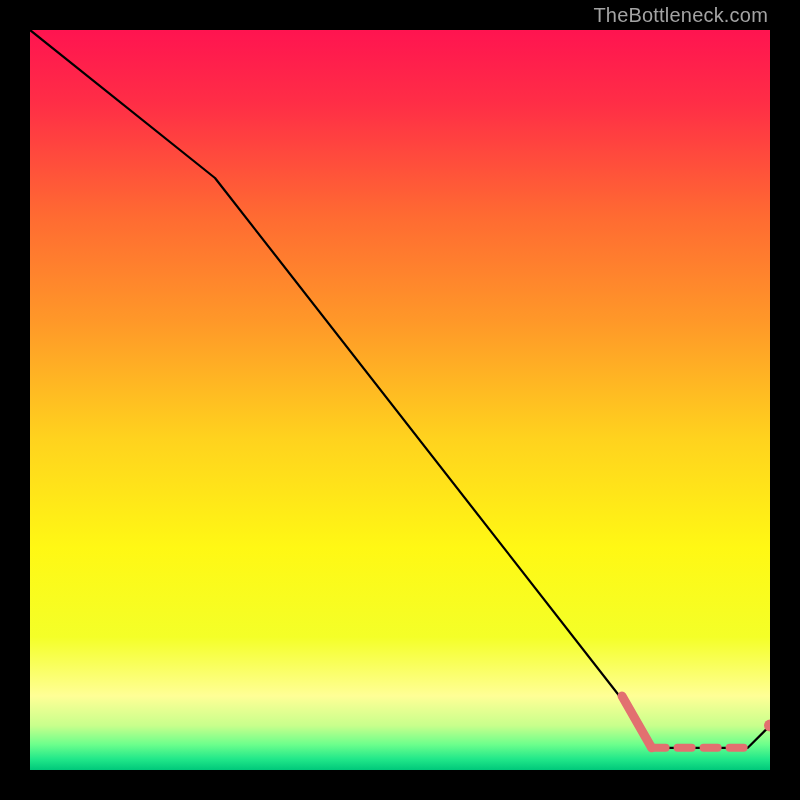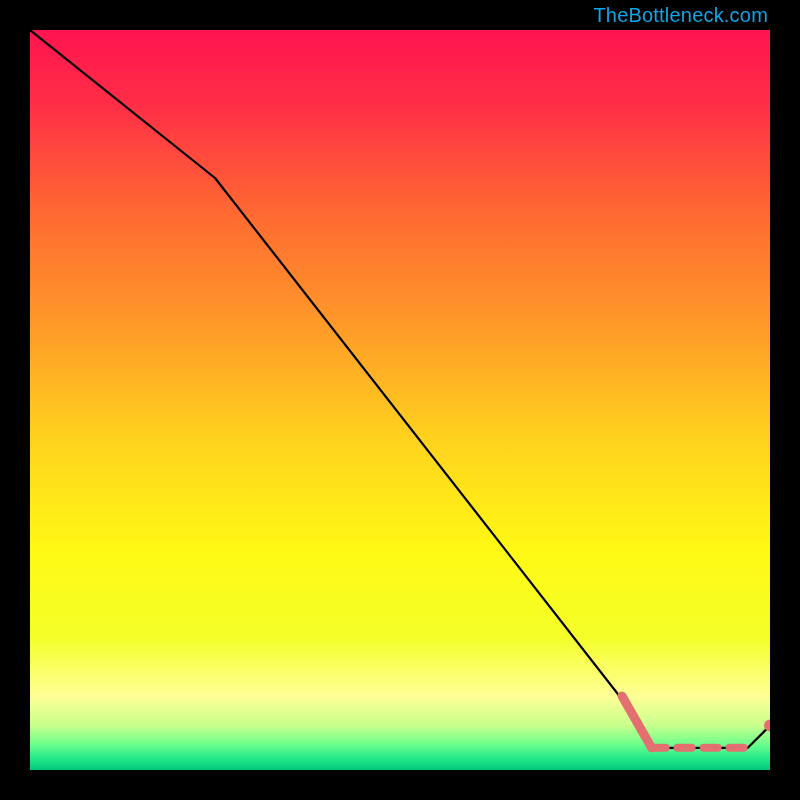--- a/index.html
+++ b/index.html
@@ -17,21 +17,21 @@
     width: 740px;
     height: 740px;
     background: #000;
   }
   .watermark {
     position: absolute;
     right: 32px;
     top: 4px;
     font-family: Arial, Helvetica, sans-serif;
     font-size: 20px;
-    color: #0ea5e9;
+    color: #a3a3a3;
     letter-spacing: 0.2px;
     z-index: 5;
   }
   svg {
     position: absolute;
     left: 30px;
     top: 30px;
     width: 740px;
     height: 740px;
     display: block;

